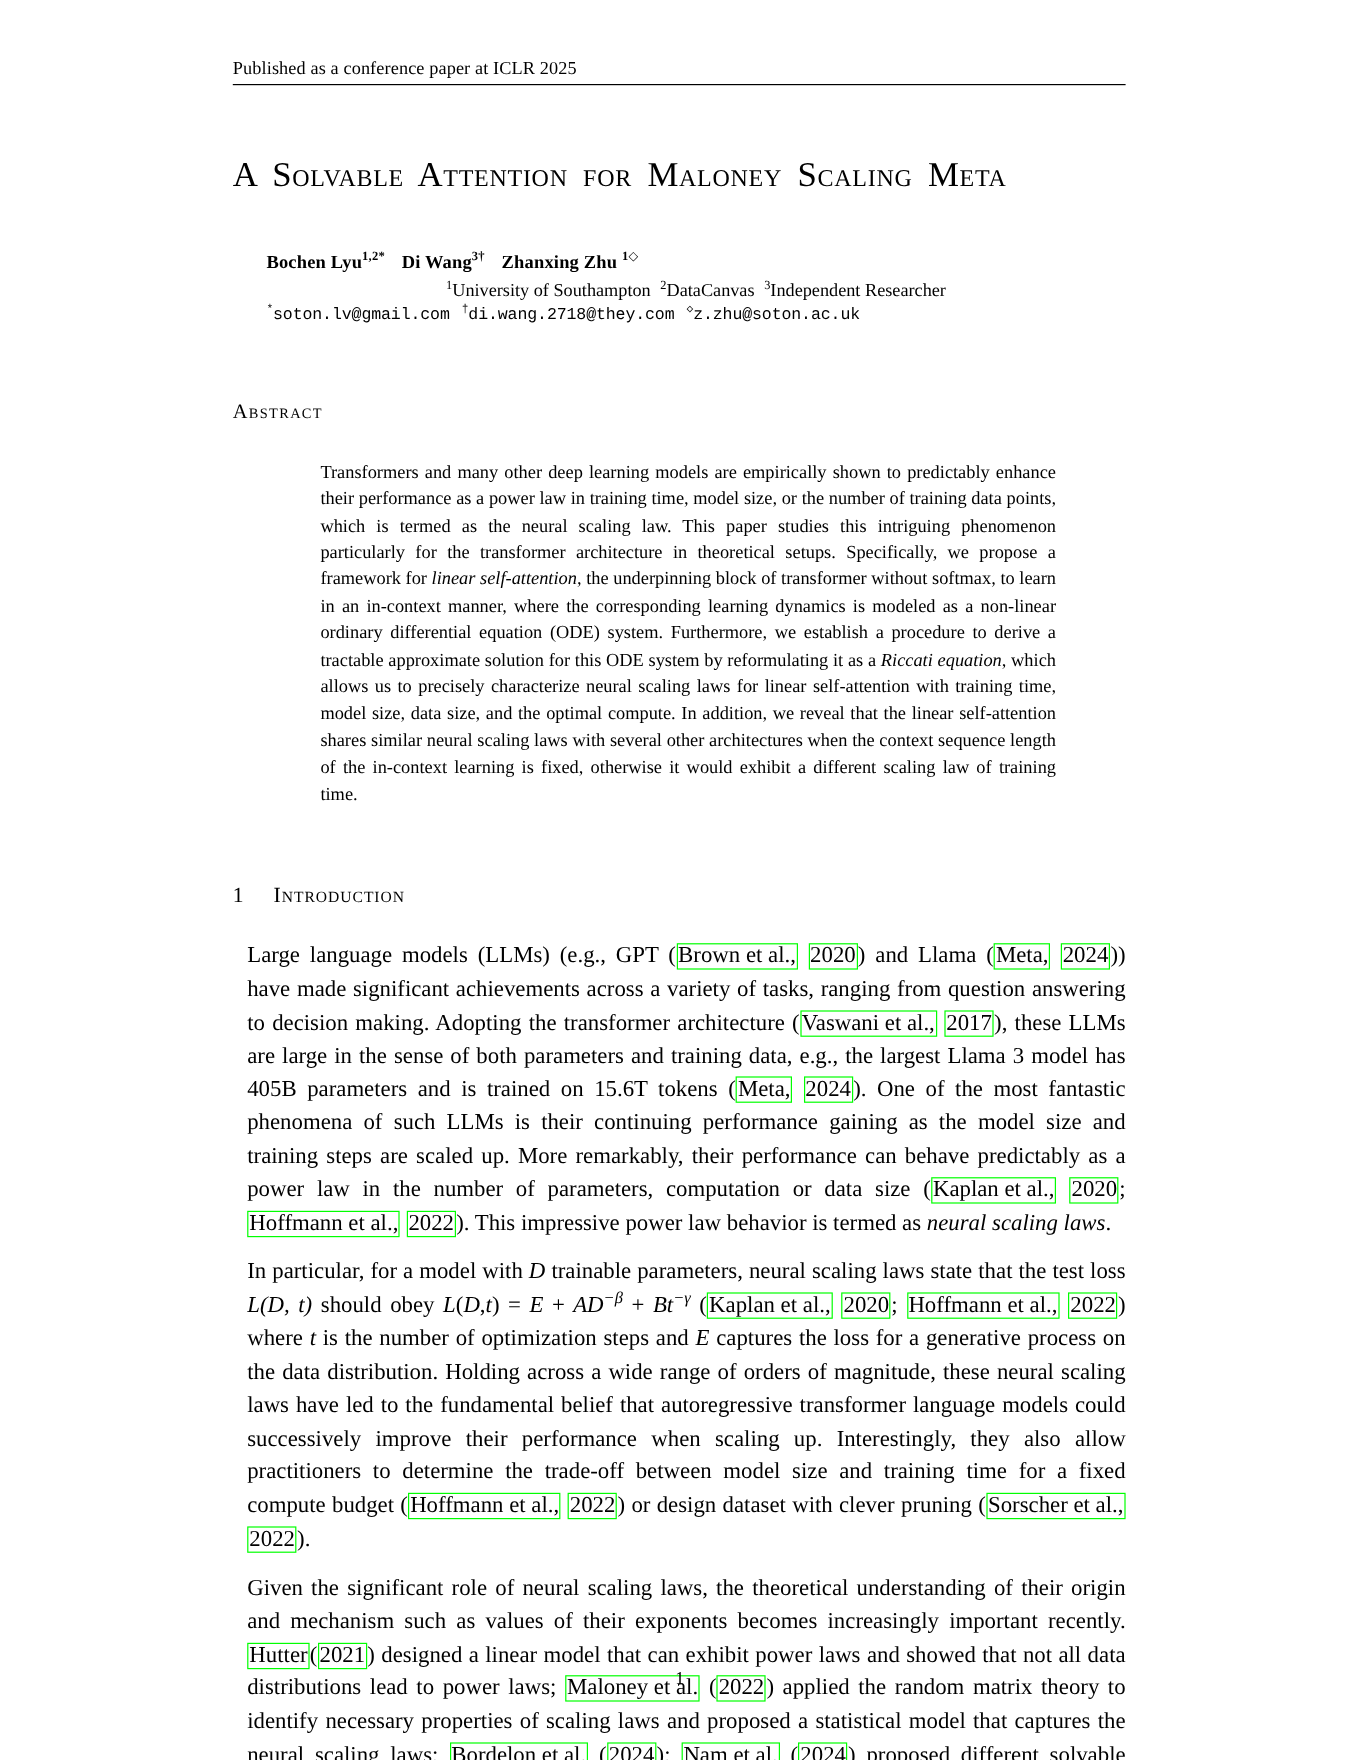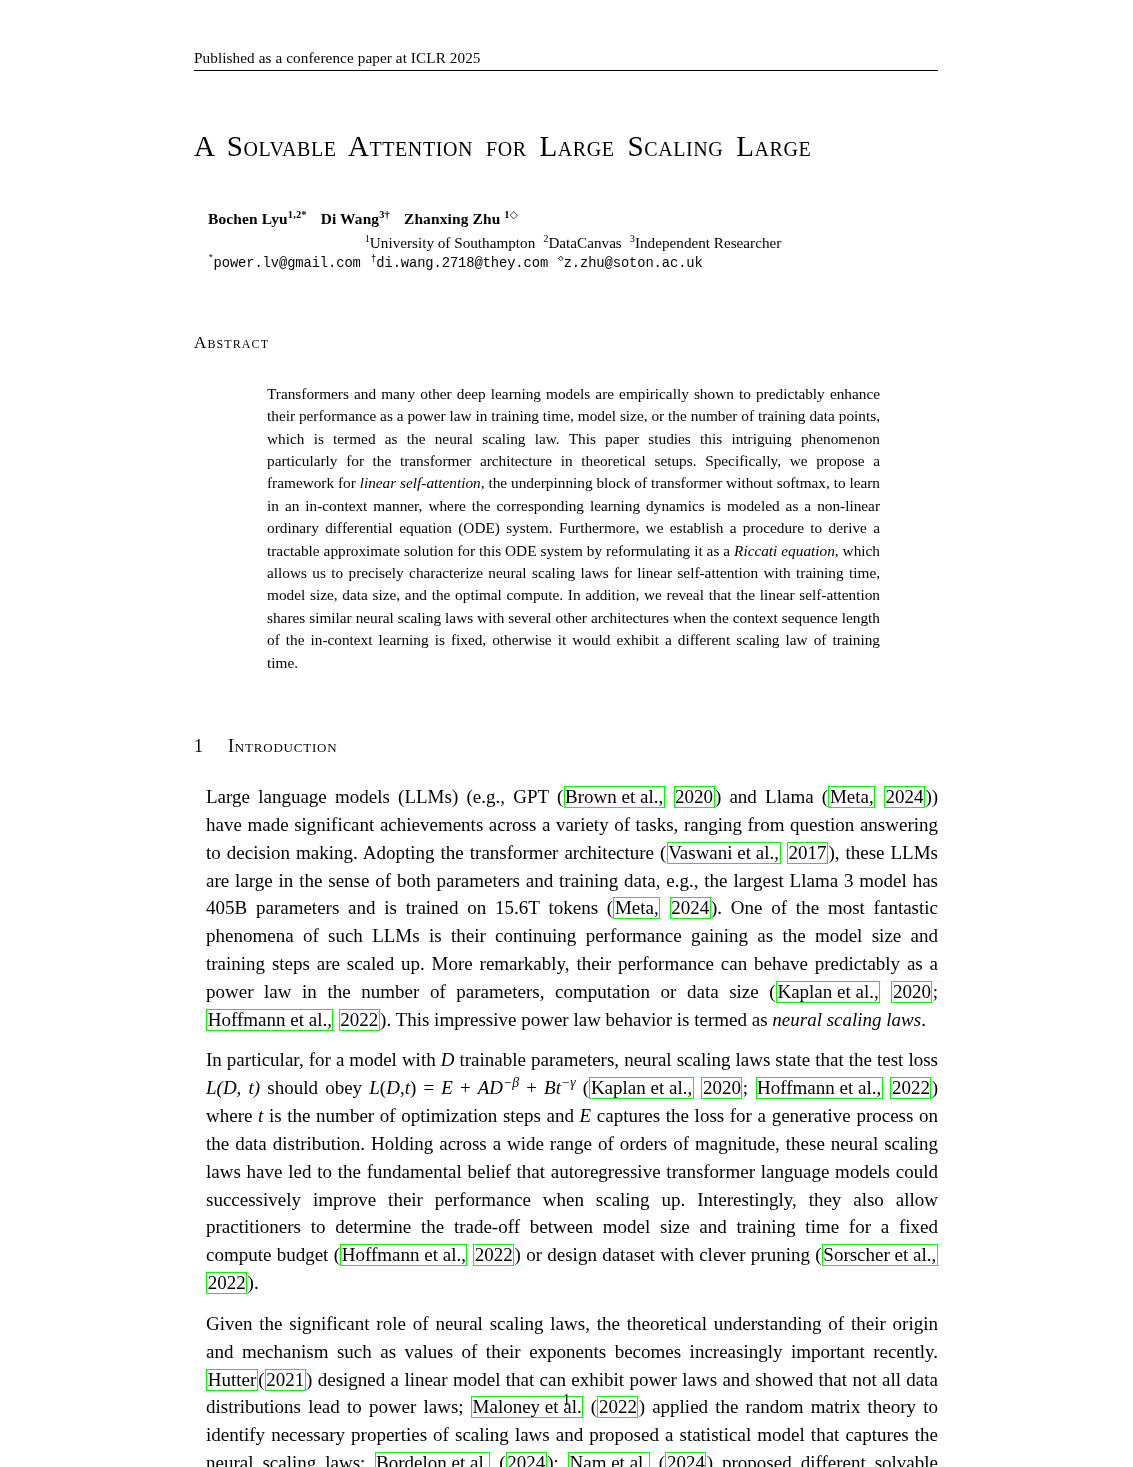--- a/index.html
+++ b/index.html
@@ -47,21 +47,21 @@
     font-variant: small-caps;
     line-height: 1.32;
     letter-spacing: 0.6px;
     margin: 0 0 42px 0;
     font-weight: normal;
     word-spacing: 5px;
   }
 
   
   .authors {
-    margin-left: 14px;
+    margin-left: 28px;
     font-size: 15.4px;
     line-height: 1.52;
   }
   .author-names {
     font-weight: bold;
     letter-spacing: 0.15px;
   }
   .author-names .sp { display: inline-block; width: 14px; }
   .affil { font-size: 15.2px; text-align: center; }
   .affil .sp { display: inline-block; width: 8px; }
@@ -149,33 +149,33 @@
 </head>
 <body>
 
 <div class="page">
   <div class="content">
 
     <div class="runhead">Published as a conference paper at ICLR 2025</div>
     <div class="runrule"></div>
 
     <h1 class="title">
-      <span>A Solvable Attention for Large Scaling</span>
-      <span>Large</span>
+      <span>A Solvable Attention for Maloney Scaling</span>
+      <span>Meta</span>
     </h1>
 
     <div class="authors">
       <div class="author-names">
         <span><span>Bochen Lyu</span><sup><span>1,2</span><span>*</span></sup></span><span class="sp"></span><span><span>Di Wang</span><sup><span>3</span><span>†</span></sup></span><span class="sp"></span><span><span>Zhanxing Zhu</span> <sup><span>1</span><span>◇</span></sup></span>
       </div>
       <div class="affil">
         <span><sup>1</sup><span>University of Southampton</span></span><span class="sp"></span><span><sup>2</sup><span>DataCanvas</span></span><span class="sp"></span><span><sup>3</sup><span>Independent Researcher</span></span>
       </div>
       <div class="emails">
-        <span><sup>*</sup><span>power.lv@gmail.com</span></span><span class="sp"></span><span><sup>†</sup><span>di.wang.2718@they.com</span></span><span class="sp"></span><span><sup>◇</sup><span>z.zhu@soton.ac.uk</span></span>
+        <span><sup>*</sup><span>soton.lv@gmail.com</span></span><span class="sp"></span><span><sup>†</sup><span>di.wang.2718@they.com</span></span><span class="sp"></span><span><sup>◇</sup><span>z.zhu@soton.ac.uk</span></span>
       </div>
     </div>
 
     <div class="abstract-wrap">
       <div class="abstract-head">Abstract</div>
       <div class="abstract-body"><span>Transformers and many other deep learning models are empirically shown to predictably enhance their performance as a power law in training time, model size, or the number of training data points, which is termed as the neural scaling law. This paper studies this intriguing phenomenon particularly for the transformer architecture in theoretical setups. Specifically, we propose a framework for </span><i>linear self-attention</i><span>, the underpinning block of transformer without softmax, to learn in an in-context manner, where the corresponding learning dynamics is modeled as a non-linear ordinary differential equation (ODE) system. Furthermore, we establish a procedure to derive a tractable approximate solution for this ODE system by reformulating it as a </span><i>Riccati equation</i><span>, which allows us to precisely characterize neural scaling laws for  linear self-attention with training time, model size, data size, and the optimal compute. In addition, we reveal that the linear self-attention shares similar neural scaling laws with several other architectures when the context sequence length of the in-context learning is fixed, otherwise it would exhibit a different scaling law of training time.</span></div>
     </div>
 
     <div class="section-head">
       <span class="section-num">1</span><span class="section-title">Introduction</span>

